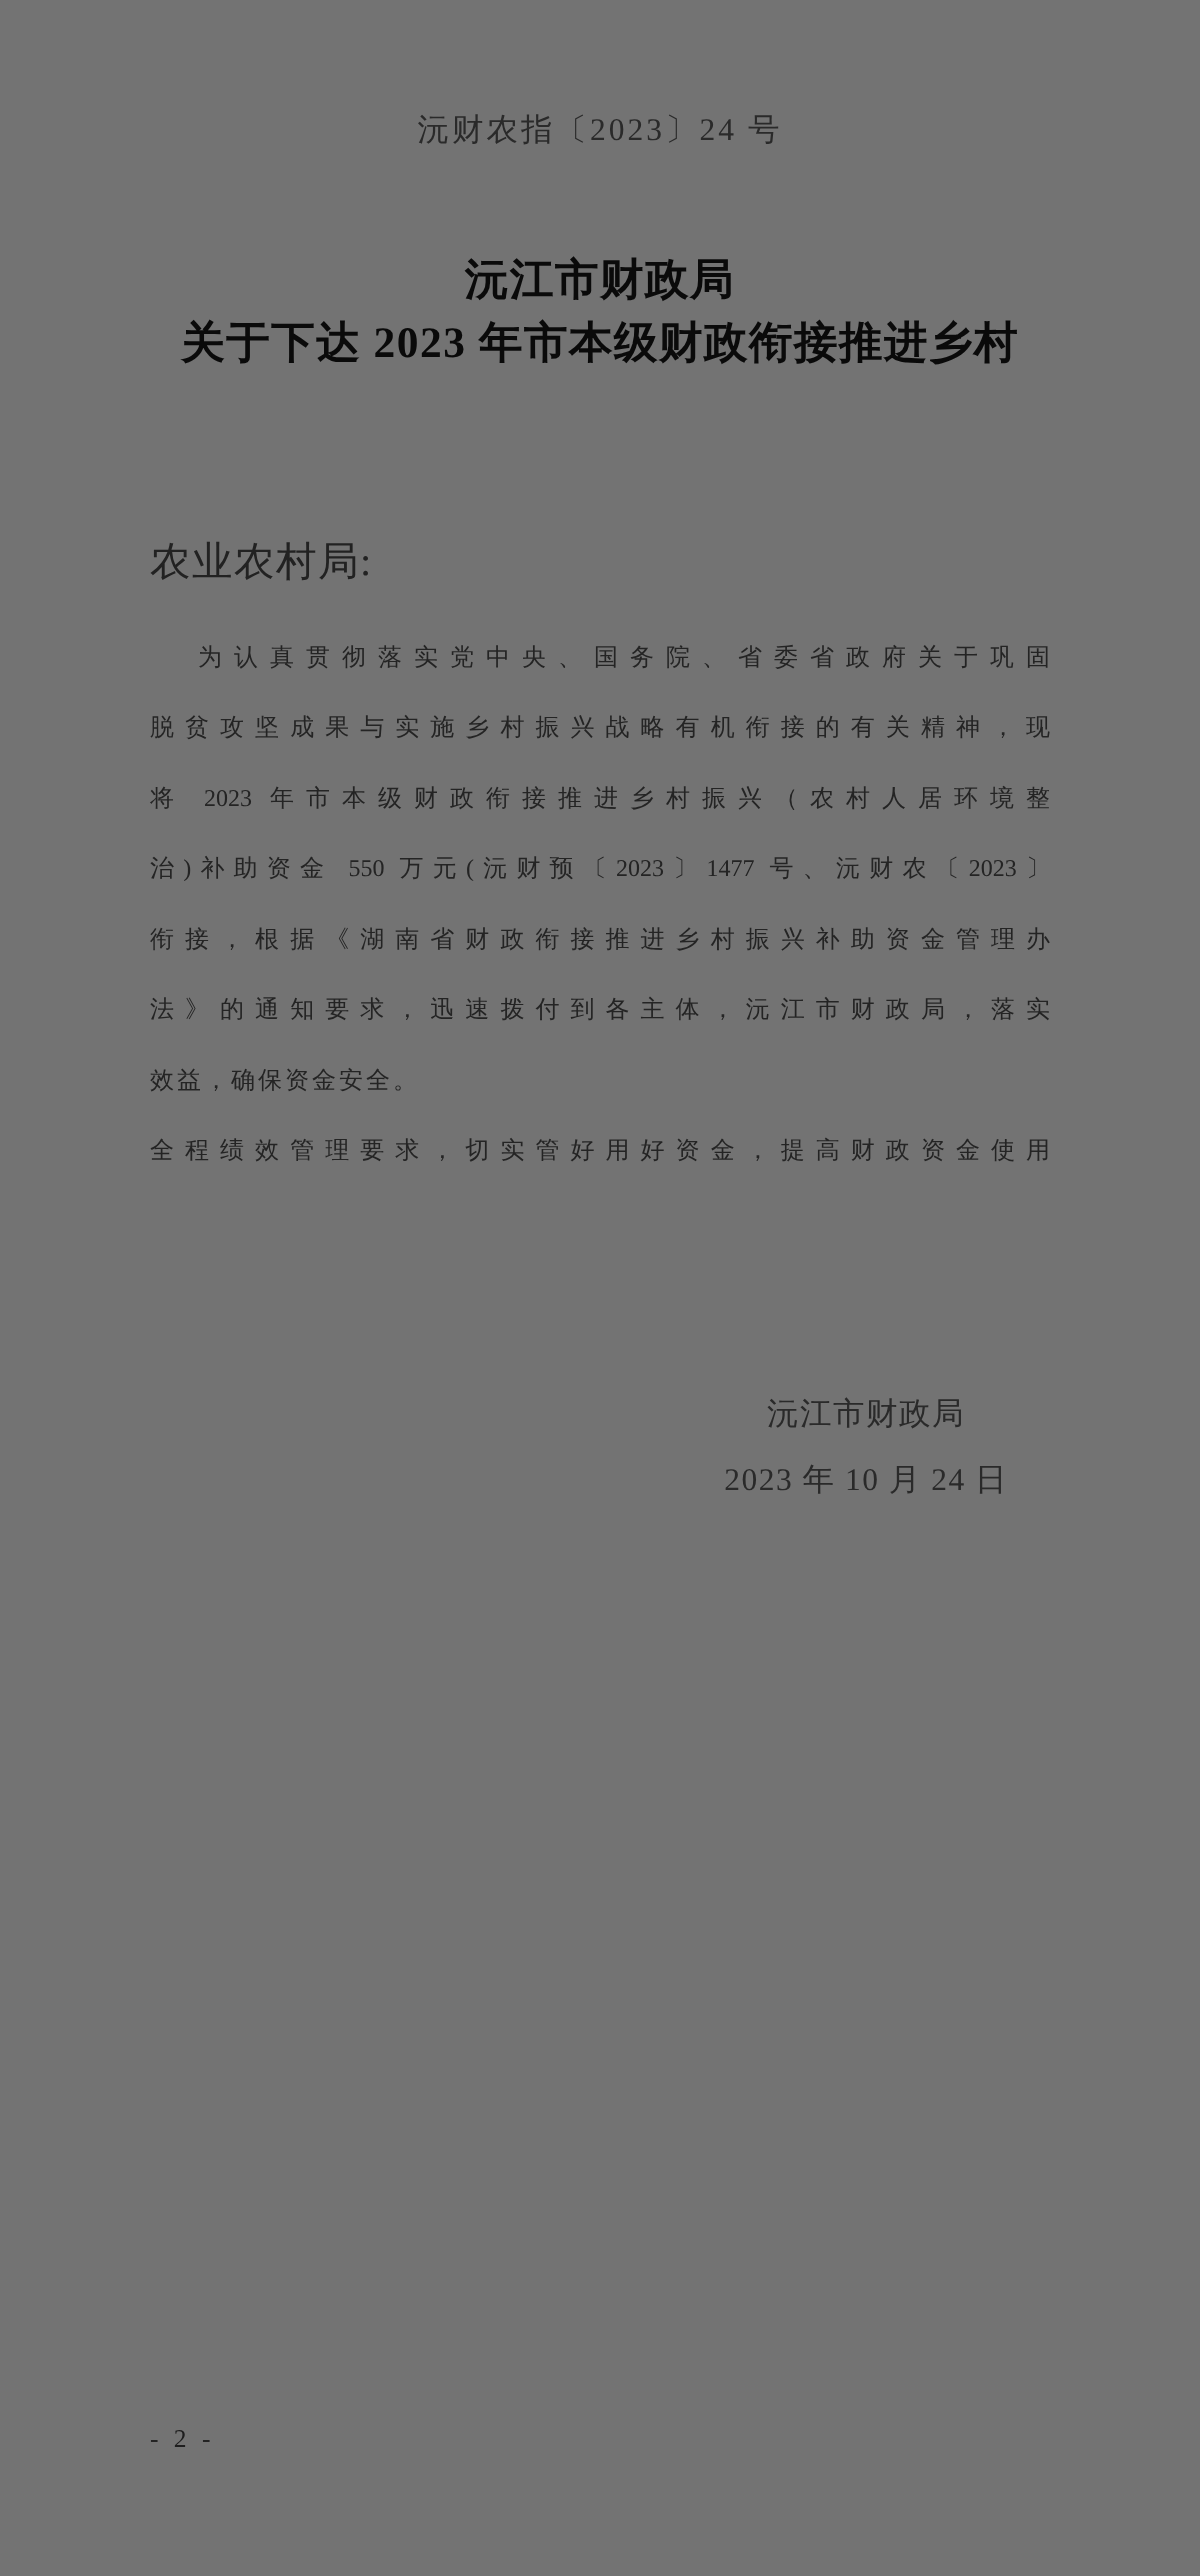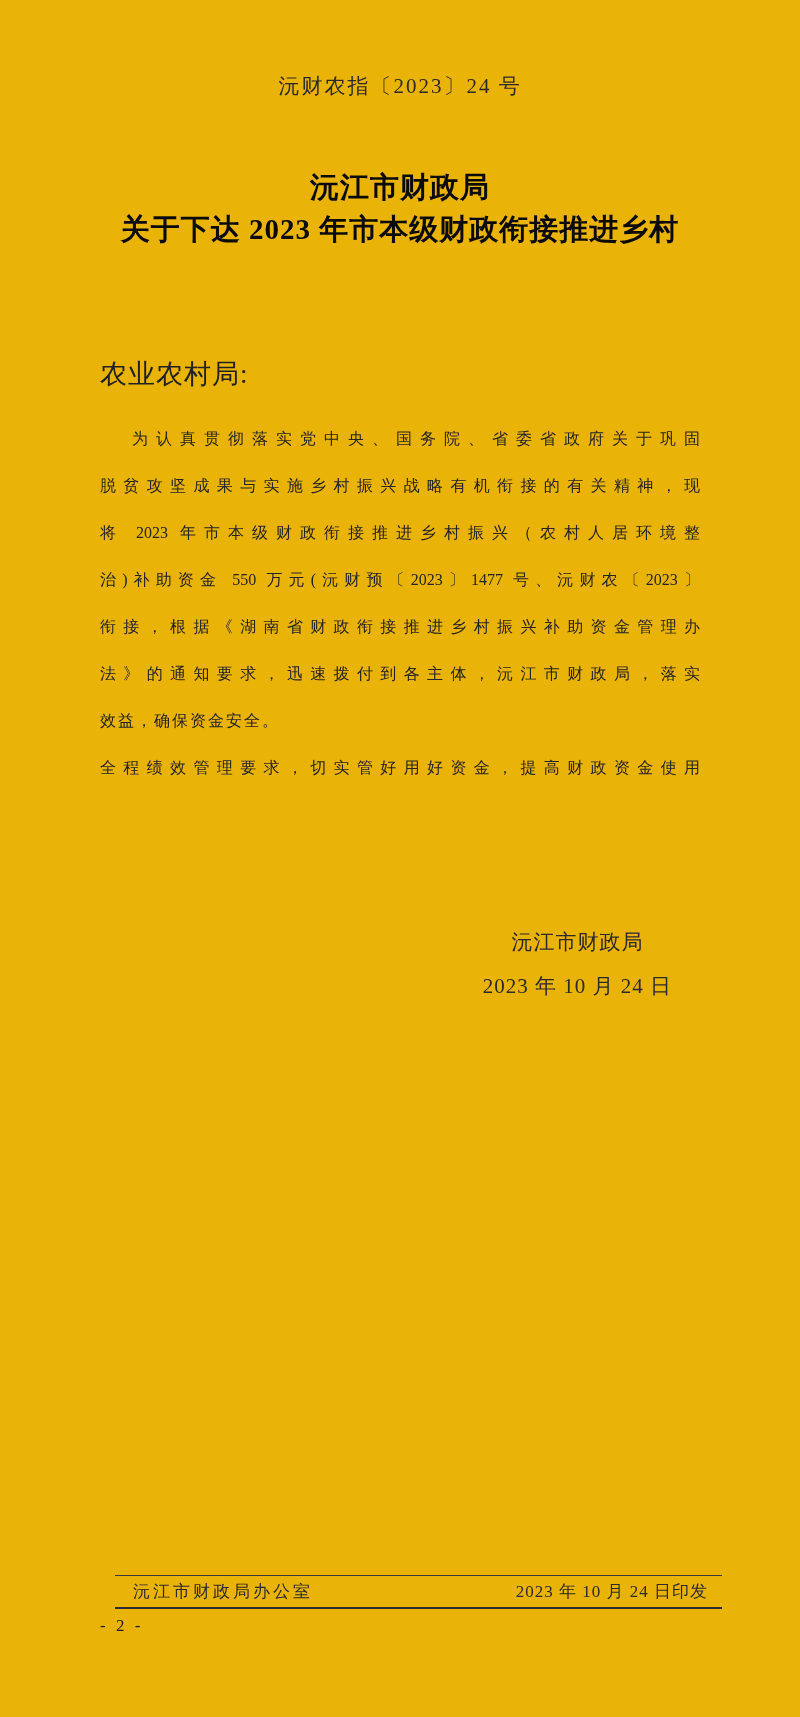--- a/index.html
+++ b/index.html
@@ -5,21 +5,21 @@
   html, body {
     margin: 0;
     padding: 0;
     background: #ffffff;
   }
   .page {
     position: relative;
     width: 800px;
     height: 1717px;
     margin: 0 auto;
-    background: #eab308;
+    background: #737373;
     overflow: hidden;
     font-family: "Liberation Serif", "DejaVu Serif", serif;
     color: #1e1e1e;
   }
   .doc-number {
     position: absolute;
     top: 72px;
     left: 0;
     width: 100%;
     text-align: center;
@@ -127,20 +127,16 @@
     <div class="body-line">法》的通知要求，迅速拨付到各主体，沅江市财政局，落实</div>
     <div class="body-line last">效益，确保资金安全。</div>
     <div class="body-line">全程绩效管理要求，切实管好用好资金，提高财政资金使用</div>
   </div>
 
   <div class="signature-block">
     <div>沅江市财政局</div>
     <div>2023 年 10 月 24 日</div>
   </div>
 
-  <div class="footer-colophon">
-    <span class="footer-office">沅江市财政局办公室</span>
-    <span class="footer-date">2023 年 10 月 24 日印发</span>
-  </div>
 
   <div class="page-number">- 2 -</div>
 
 </div>
 
 </body></html>

